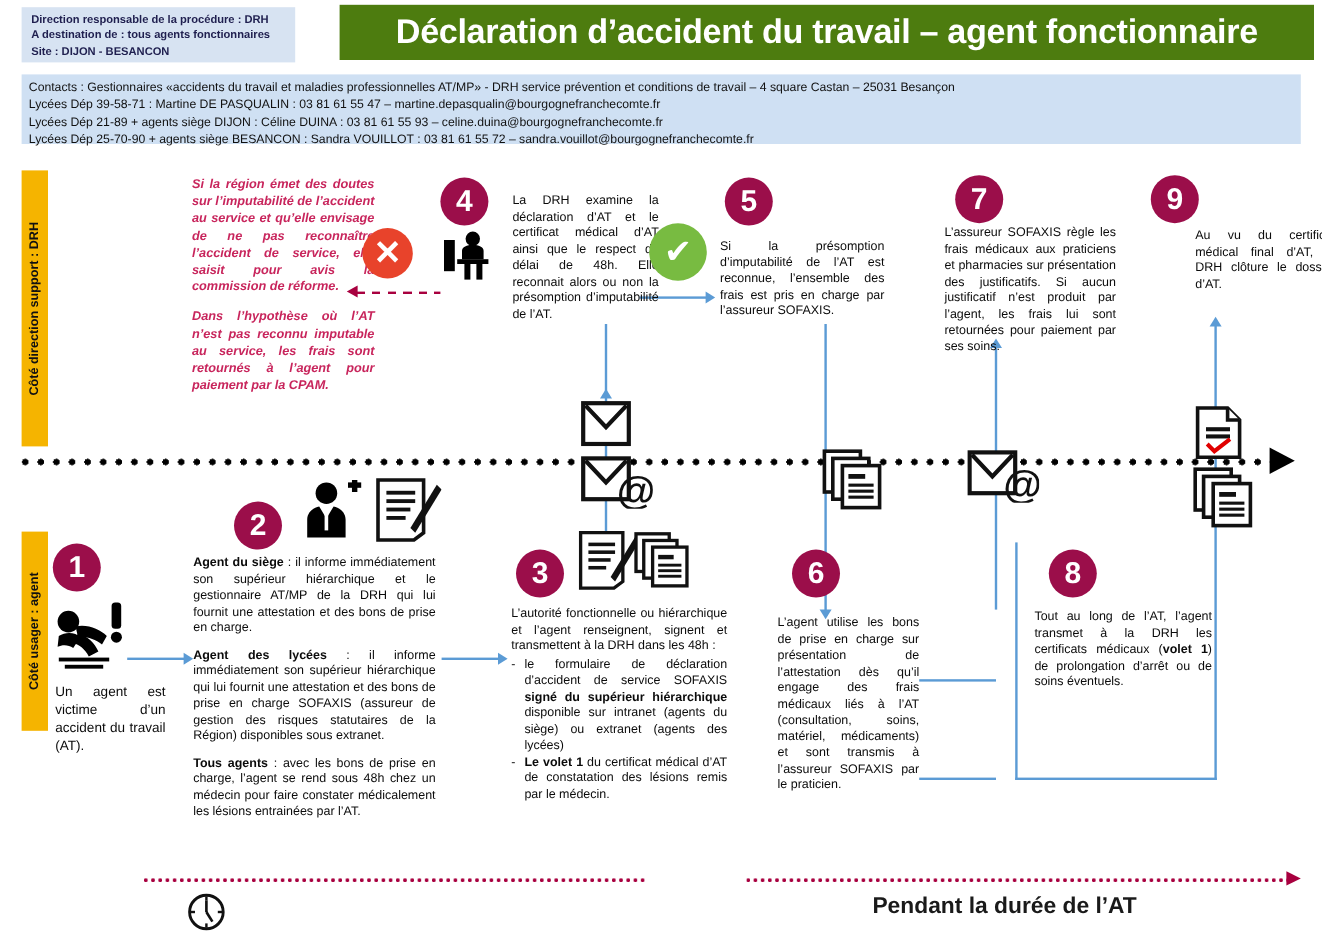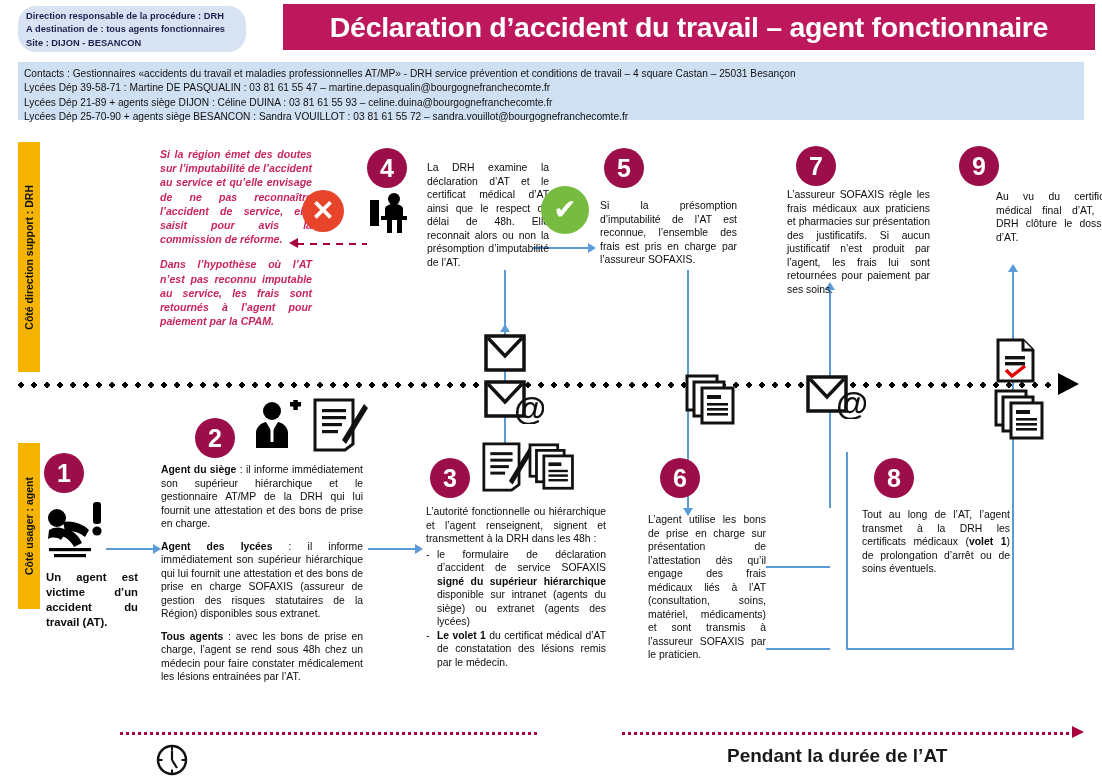--- a/index.html
+++ b/index.html
@@ -17,27 +17,26 @@
   }
   .abs { position: absolute; }
 
   
   #meta-box {
     left: 18px; top: 6px; width: 228px; height: 46px;
     background: #d7e3f2;
     padding: 4px 6px 0 8px;
     font-size: 9.3px; font-weight: bold; color: #1f1f4f;
     line-height: 1.45;
-    border-radius: 18px;
   }
   #meta-box div { white-space: nowrap; }
 
   #title-bar {
     left: 283px; top: 4px; width: 812px; height: 46px;
-    background: #be185d;
+    background: #4d7c0f;
     display: flex; align-items: center; justify-content: center;
   }
   #title-bar .t {
     color: #fff; font-weight: bold; font-size: 28.5px;
     letter-spacing: -0.3px; white-space: nowrap;
     font-family: "Liberation Sans", sans-serif;
   }
 
   #contacts-box {
     left: 18px; top: 62px; width: 1066px; height: 58px;
@@ -130,21 +129,20 @@
     font-size: 10.6px; line-height: 1.34;
     color: #c8255c; font-style: italic; font-weight: bold;
     text-align: justify;
   }
   .redtxt p { margin: 0 0 11px 0; }
   .redtxt p:last-child { margin-bottom: 0; }
 
   .caption {
     font-size: 11.3px; line-height: 1.32; text-align: justify;
     color: #0b0b0b;
-    font-weight: bold;
   }
 
   
   .circ-icon {
     border-radius: 50%;
     display: flex; align-items: center; justify-content: center;
     color: #fff;
   }
   #x-circle {
     left: 302px; top: 190px; width: 42px; height: 42px;

